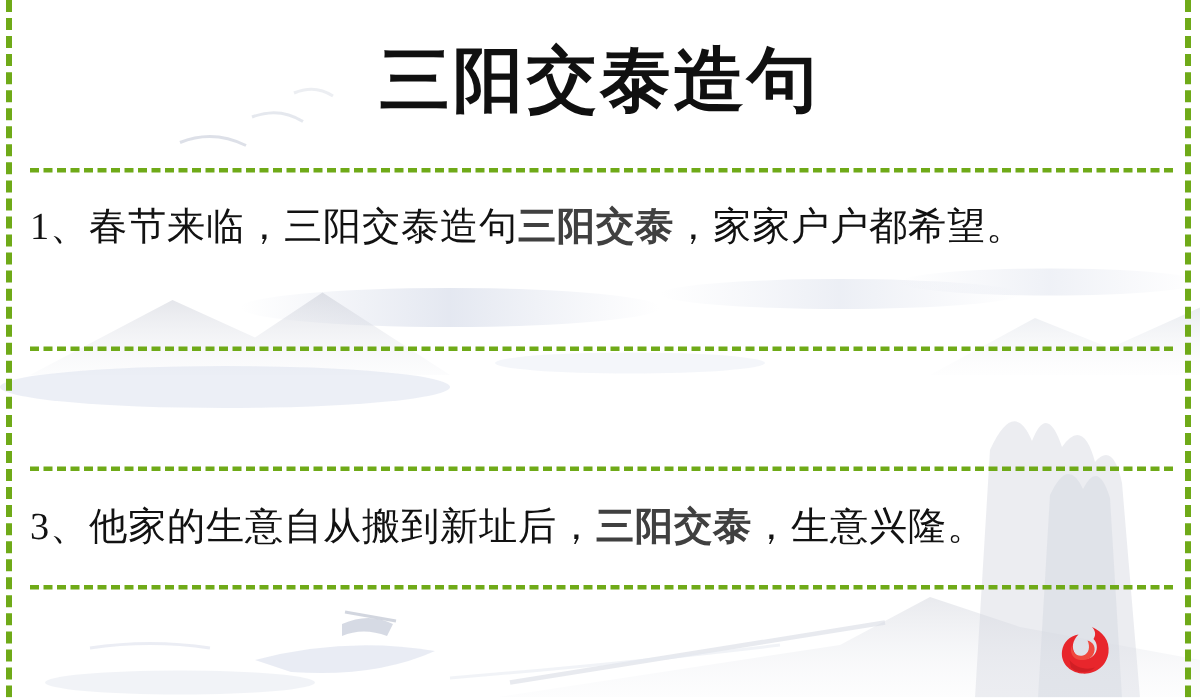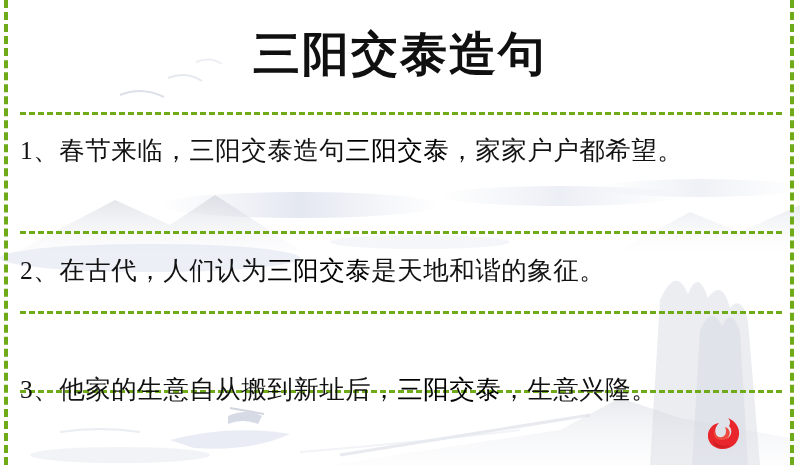--- a/index.html
+++ b/index.html
@@ -72,25 +72,25 @@
     left: 20px;
     width: 762px;
     font-size: 25.5px;
     line-height: 42px;
     color: #121212;
     letter-spacing: 0.5px;
     z-index: 4;
   }
   .s1 { top: 130px; }
   .s2 { top: 250px; }
-  .s3 { top: 330px; margin-top: 39px; }
+  .s3 { top: 330px; }
 
   .kw {
-    color: #000000;
-    font-weight: normal;
+    color: #404040;
+    font-weight: bold;
   }
 
   
   .logo {
     position: absolute;
     left: 655px;
     top: 414px;
     width: 138px;
     height: 48px;
     display: flex;
@@ -168,23 +168,20 @@
   <div class="title">三阳交泰造句</div>
 
   <div class="divider d1"></div>
 
   <div class="sentence s1">
     <span>1、</span><span>春节来临，三阳交泰造句</span><span class="kw">三阳交泰</span><span>，家家户户都希望。</span>
   </div>
 
   <div class="divider d2"></div>
 
-  <div class="sentence s2">
-    <span>2、</span><span>在古代，人们认为</span><span class="kw">三阳交泰</span><span>是天地和谐的象征。</span>
-  </div>
 
   <div class="divider d3"></div>
 
   <div class="sentence s3">
     <span>3、</span><span>他家的生意自从搬到新址后，</span><span class="kw">三阳交泰</span><span>，生意兴隆。</span>
   </div>
 
   <div class="divider d4"></div>
 
   <div class="logo">

